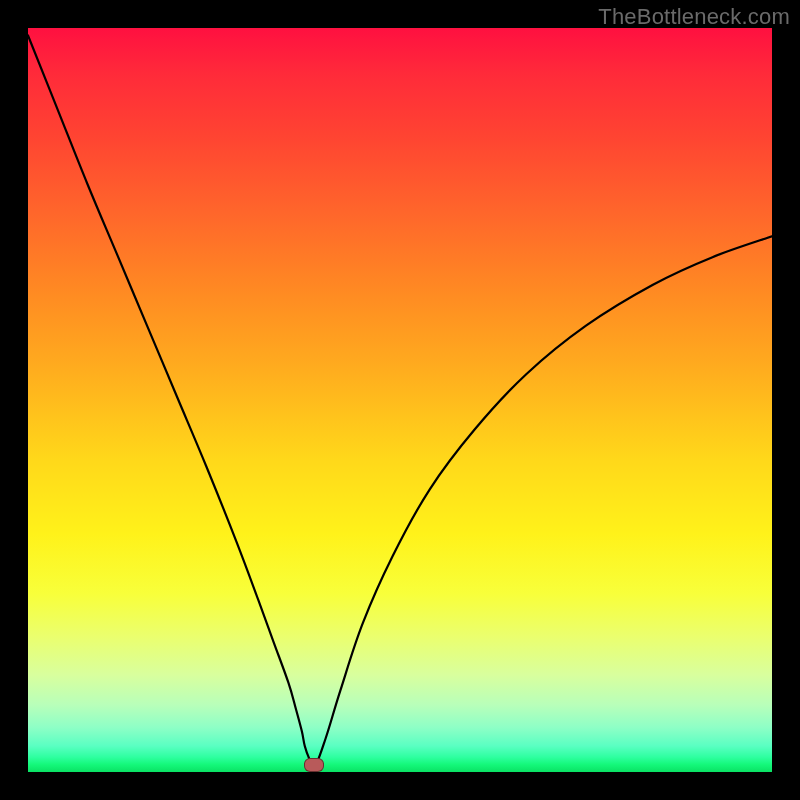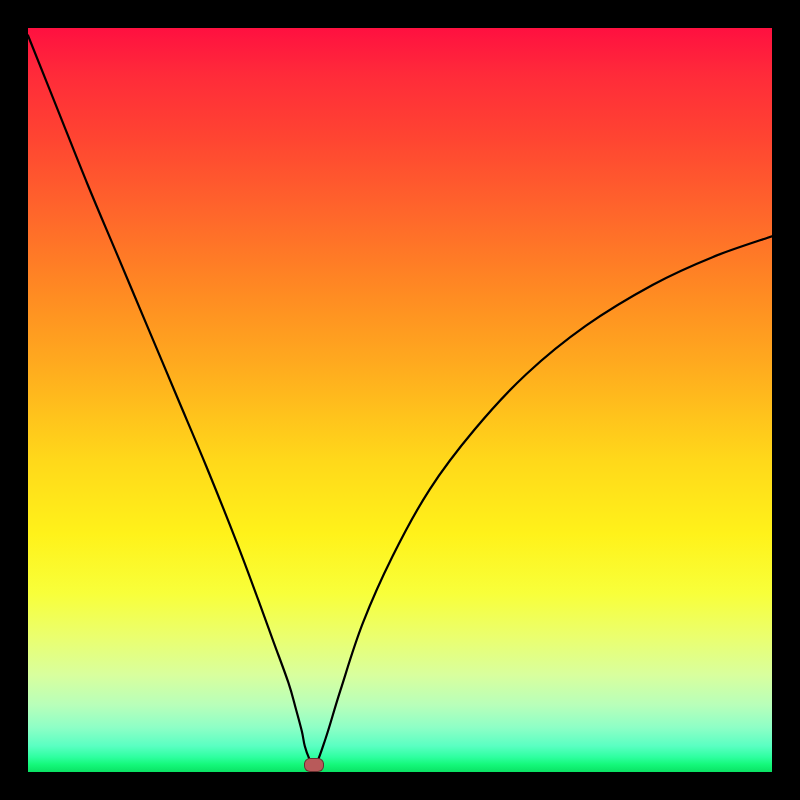--- a/index.html
+++ b/index.html
@@ -78,13 +78,14 @@
 <body>
 
 <div class="frame">
   <div class="plot">
     <div class="gradient"></div>
     <svg class="curve" viewBox="0 0 744 744" preserveAspectRatio="none">
       <path id="curve-path" d="M 0.00 7.44 C 5.36 20.83, 19.05 55.06, 29.76 81.84 C 40.47 108.62, 48.81 130.13, 59.52 156.24 C 70.23 182.35, 78.57 201.48, 89.28 226.92 C 99.99 252.36, 108.33 272.16, 119.04 297.60 C 129.75 323.04, 138.09 342.84, 148.80 368.28 C 159.51 393.72, 167.85 412.85, 178.56 438.96 C 189.27 465.07, 198.95 489.25, 208.32 513.36 C 217.69 537.47, 223.94 554.80, 230.64 572.88 C 237.34 590.96, 240.16 599.07, 245.52 613.80 C 250.88 628.53, 256.38 642.67, 260.40 654.72 C 264.42 666.77, 265.43 672.06, 267.84 680.76 C 270.25 689.46, 272.18 696.38, 273.79 703.08 C 275.40 709.78, 275.43 713.00, 276.77 717.96 C 278.11 722.92, 279.49 726.72, 281.23 730.61 C 282.97 734.49, 283.49 743.15, 286.44 739.54 C 289.39 735.92, 292.91 724.45, 297.60 710.52 C 302.29 696.59, 305.78 682.92, 312.48 662.16 C 319.18 641.40, 325.43 619.31, 334.80 595.20 C 344.17 571.09, 352.51 552.35, 364.56 528.24 C 376.61 504.13, 387.03 484.05, 401.76 461.28 C 416.49 438.51, 428.99 422.52, 446.40 401.76 C 463.81 381.00, 478.39 364.71, 498.48 345.96 C 518.57 327.21, 535.23 313.67, 558.00 297.60 C 580.77 281.53, 602.19 269.00, 624.96 256.68 C 647.73 244.36, 663.05 237.86, 684.48 229.15 C 705.91 220.45, 733.29 212.07, 744.00 208.32" fill="none" stroke="#000" stroke-width="2.2" stroke-linecap="round" stroke-linejoin="round"></path>
     </svg>
     <div class="marker" id="marker" style="left: 286.44px; top: 736.56px; background: rgb(184, 90, 90);"></div>
   </div>
+  <div class="watermark">TheBottleneck.com</div>
 </div>
 
 </body></html>

